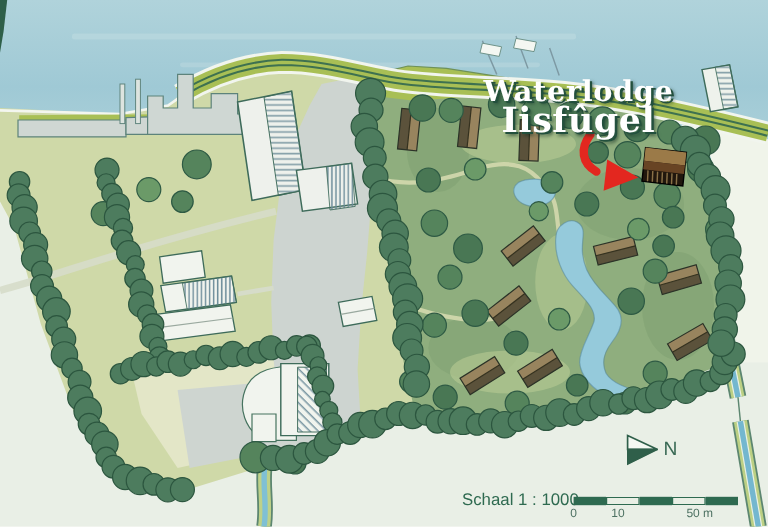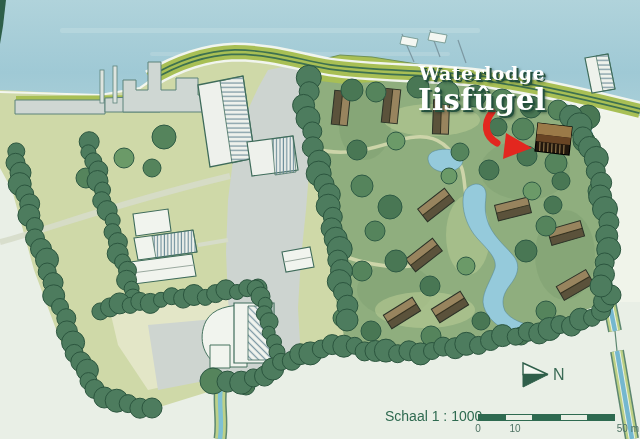--- a/index.html
+++ b/index.html
@@ -7,31 +7,31 @@
     position:relative;width:640px;height:439px;overflow:hidden;
     background:#e9efe6;font-family:"Liberation Sans",sans-serif;
   }
   .stage svg{position:absolute;left:0;top:0;display:block;}
   .overlay{position:absolute;white-space:nowrap;}
   .title-line{
     left:392px;width:180px;text-align:center;color:#ffffff;
     font-family:"DejaVu Serif",serif;font-weight:bold;line-height:1;
     text-shadow:2px 2px 0 #23503d, 3px 3px 3px rgba(16,44,32,.55);
   }
-  .title-line.l1{top:64px;font-size:19px;letter-spacing:.5px;}
+  .title-line.l1{top:64px;font-size:24px;letter-spacing:.5px;}
   .title-line.l2{top:86px;font-size:29px;letter-spacing:.5px;}
   .schaal-label{left:385px;top:408px;font-size:14px;color:#2e6a50;}
   .scalebar{left:478px;top:414px;width:137px;height:7px;display:flex;}
   .scalebar .seg{flex:1 1 0;}
   .seg.dark{background:#2e6a50;}
   .seg.light{background:#e9efe5;box-shadow:inset 0 0 0 1px #2e6a50;}
   .tick{font-size:10px;color:#4e7263;top:423px;}
   .tick.t0{left:471px;width:14px;text-align:center;}
   .tick.t10{left:506px;width:18px;text-align:center;}
-  .tick.t50{left:611px;width:28px;text-align:right;}
+  .tick.t50{left:572px;width:28px;text-align:left;}
   .north-label{left:553px;top:366px;font-size:16px;color:#3a6a55;}
 </style>
 </head>
 <body>
 
 <div class="stage">
 
 <svg width="640" height="439" viewBox="0 0 640 439">
   <defs>
     <linearGradient id="gWater" x1="0" y1="0" x2="0" y2="1">

